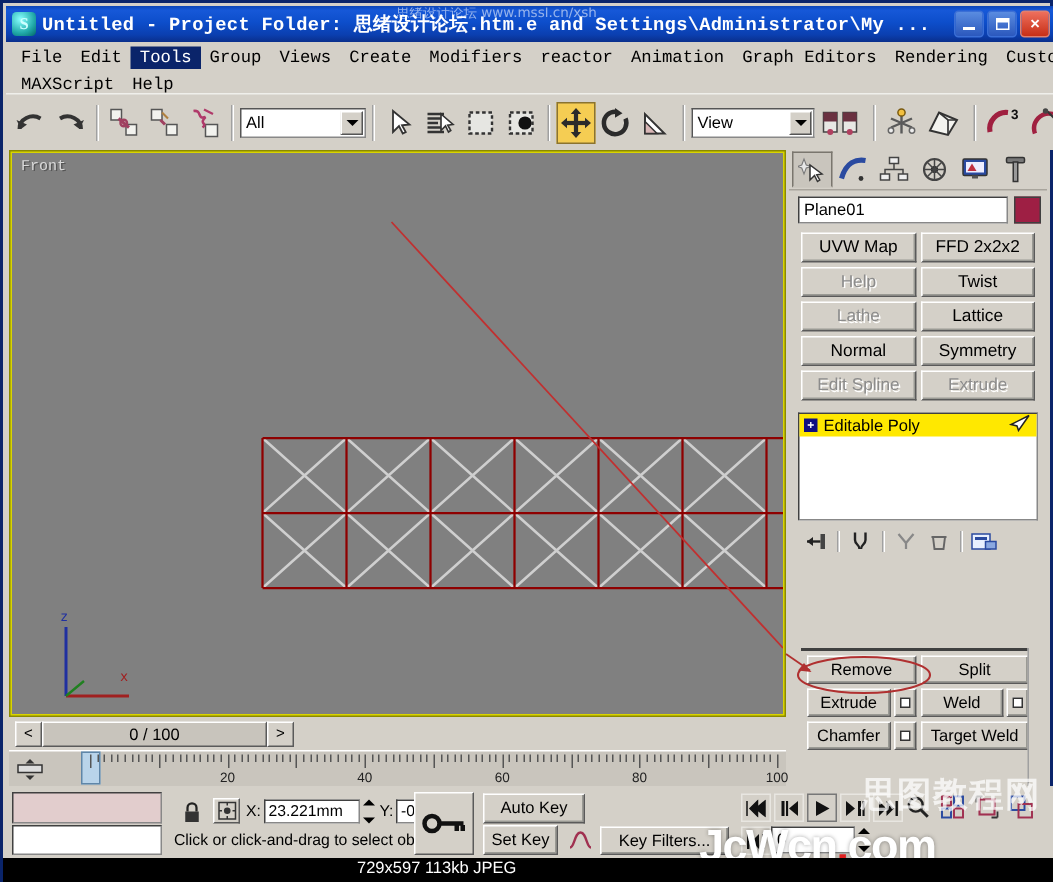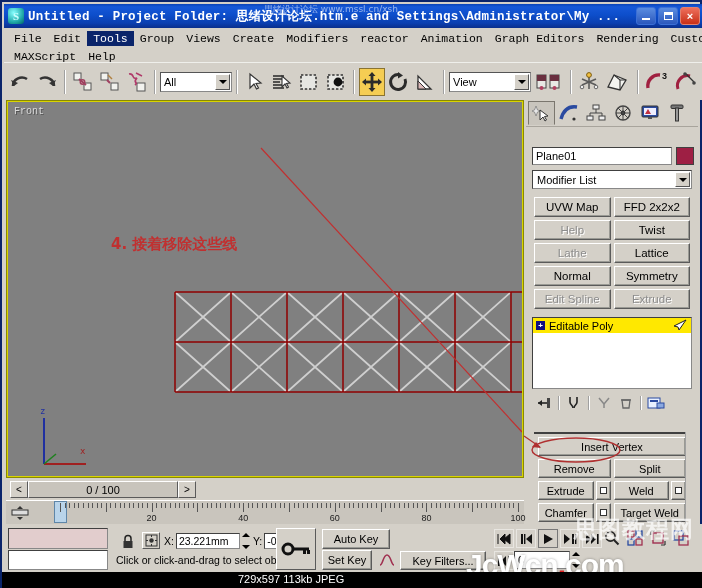--- a/index.html
+++ b/index.html
@@ -71,21 +71,21 @@
   .anno-zh{left:103px;top:133px;font-size:15px;font-family:"DejaVu Sans",sans-serif;}
   svg.overlay{position:absolute;left:0;top:0;width:514px;height:374px;pointer-events:none;}
 
   
   .cmdpanel{position:absolute;left:524px;top:98px;width:172px;height:424px;background:#d4d0c8;}
   .cp-tabs{display:flex;height:26px;background:#d4d0c8;border-bottom:1px solid #a8a49c;align-items:center;
     padding-left:2px;gap:0px;}
   .cp-tab{width:27px;height:24px;display:flex;align-items:center;justify-content:center;
     border:1px solid transparent;box-sizing:border-box;}
   .cp-tab.on{background:#c9c5bd;border:1px solid #7a766e;border-bottom-color:#c9c5bd;}
-  .cp-namerow{display:flex;align-items:flex-end;padding:4px 4px 2px 6px;gap:4px;margin-top:16px;}
+  .cp-namerow{display:flex;align-items:flex-end;padding:4px 4px 2px 6px;gap:4px;}
   .cp-name{flex:1 1 auto;height:18px;background:#fff;border:1px solid #888;border-top-color:#404040;
     border-left-color:#404040;font-size:11px;line-height:17px;padding-left:3px;box-sizing:border-box;color:#000;}
   .cp-swatch{width:18px;height:18px;background:#9e1f44;border:1px solid #404040;box-sizing:border-box;}
   .cp-modlist{margin:3px 6px 4px 6px;height:19px;background:#fff;border:1px solid #888;
     border-top-color:#404040;border-left-color:#404040;position:relative;font-size:11px;line-height:18px;
     padding-left:4px;box-sizing:border-box;color:#000;}
   .cp-modlist .arw{position:absolute;right:1px;top:1px;width:15px;height:15px;background:#d4d0c8;
     border:1px solid #fff;border-right-color:#555;border-bottom-color:#555;box-sizing:border-box;
     display:flex;align-items:center;justify-content:center;}
   .btn-grid{display:grid;grid-template-columns:1fr 1fr;gap:3px;padding:4px 8px 0 8px;}
@@ -237,21 +237,21 @@
     </div>
     <div class="tbtn">
       <svg width="22" height="22" viewBox="0 0 22 22">
           <rect x="11" y="12" width="8" height="8" fill="#f2f2ee" stroke="#555"></rect>
           <path d="M3 3 C9 2 5 9 11 7 C6 12 13 11 9 14" stroke="#b03a6a" stroke-width="1.7" fill="none"></path>
           <path d="M10 2 L16 5" stroke="#b03a6a" stroke-width="1.5"></path>
         </svg>
     </div>
     <div class="tsep"></div>
 
-    <div class="tcombo" style="width:72px">
+    <div class="tcombo" style="width:84px">
       <span>All</span>
       <span class="arw">
           <i class="ar-dn"></i>
         </span>
     </div>
     <div class="tsep"></div>
 
     <div class="tbtn">
       <svg width="20" height="20" viewBox="0 0 20 20">
           <path d="M5 2 L5 16 L9 12 L11.5 17 L13.5 16 L11 11.5 L16 11 Z" fill="#fff" stroke="#333" stroke-width="1.2"></path>
@@ -363,21 +363,20 @@
         </svg>
     </div>
     <div class="tbtn" style="width:18px">
       
     </div>
   </div>
 
   <div class="vp-frame"></div>
   <div class="viewport">
     <div class="vp-label">Front</div>
-    <div class="anno anno-zh">4. 接着移除这些线</div>
 
     <svg class="overlay" viewBox="0 0 514 374">
 
       <g stroke="#cfcfcf" stroke-width="1.7" fill="none">
         <path d="M167 190 L223 240 M223 190 L167 240 M223 190 L279 240 M279 190 L223 240 M279 190 L335 240 M335 190 L279 240 M335 190 L391 240 M391 190 L335 240 M391 190 L447 240 M447 190 L391 240 M447 190 L503 240 M503 190 L447 240"></path>
         <path d="M167 240 L223 290 M223 240 L167 290 M223 240 L279 290 M279 240 L223 290 M279 240 L335 290 M335 240 L279 290 M335 240 L391 290 M391 240 L335 290 M391 240 L447 290 M447 240 L391 290 M447 240 L503 290 M503 240 L447 290"></path>
       </g>
 
       <g stroke="#8e0000" stroke-width="1.5" fill="none">
         <path d="M167 190 H514 M167 240 H514 M167 290 H514"></path>
@@ -439,26 +438,20 @@
             <rect x="8.5" y="4" width="3" height="13" fill="#999" stroke="#333"></rect>
           </svg>
       </div>
     </div>
 
     <div class="cp-namerow">
       <div class="cp-name">Plane01</div>
       <div class="cp-swatch"></div>
     </div>
 
-    <div class="cp-modlist">
-      <span>Modifier List</span>
-      <span class="arw">
-          <i class="ar-dn"></i>
-        </span>
-    </div>
 
     <div class="btn-grid">
       <div class="mbtn">UVW Map</div>
       <div class="mbtn">FFD 2x2x2</div>
       <div class="mbtn dis">Help</div>
       <div class="mbtn">Twist</div>
       <div class="mbtn dis">Lathe</div>
       <div class="mbtn">Lattice</div>
       <div class="mbtn">Normal</div>
       <div class="mbtn">Symmetry</div>
@@ -512,23 +505,20 @@
             <rect x="1" y="2" width="12" height="10" fill="#e8f0ff" stroke="#2a4aa0"></rect>
             <rect x="3" y="4" width="8" height="2" fill="#2a4aa0"></rect>
             <rect x="10" y="7" width="7" height="5" fill="#8aa8e0" stroke="#2a4aa0"></rect>
           </svg>
       </div>
     </div>
   </div>
 
   <div class="rollout">
     <div class="ro-top"></div>
-    <div class="eb-grid" style="grid-template-columns:1fr;padding-bottom:3px">
-      <div class="ebtn">Insert Vertex</div>
-    </div>
     <div class="eb-grid" style="padding-bottom:3px">
       <div class="ebtn">Remove</div>
       <div class="ebtn">Split</div>
     </div>
     <div class="eb-grid" style="padding-bottom:3px">
       <div class="ebtn-wrap">
         <div class="ebtn">Extrude</div>
         <div class="sqbtn">
             <i></i>
           </div>

